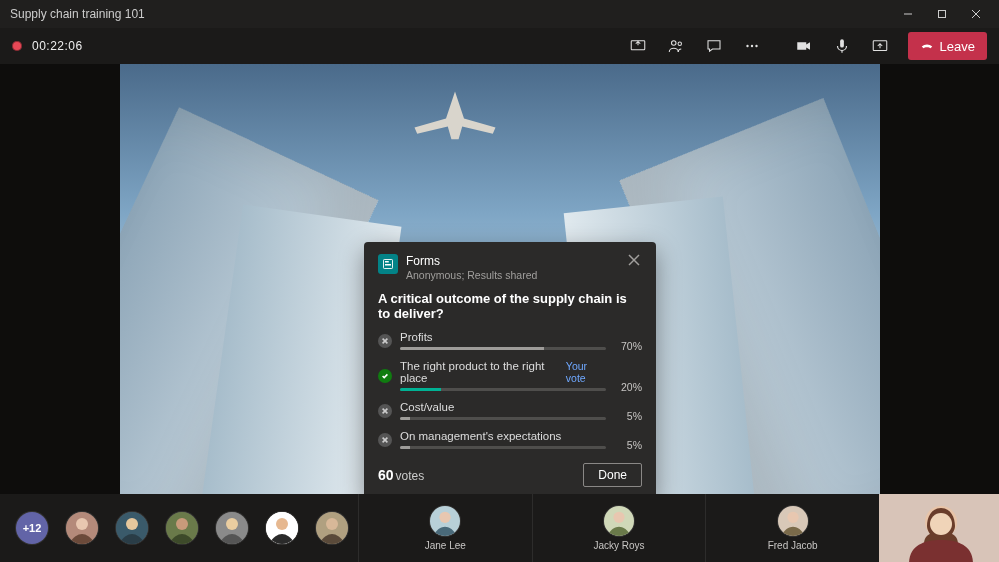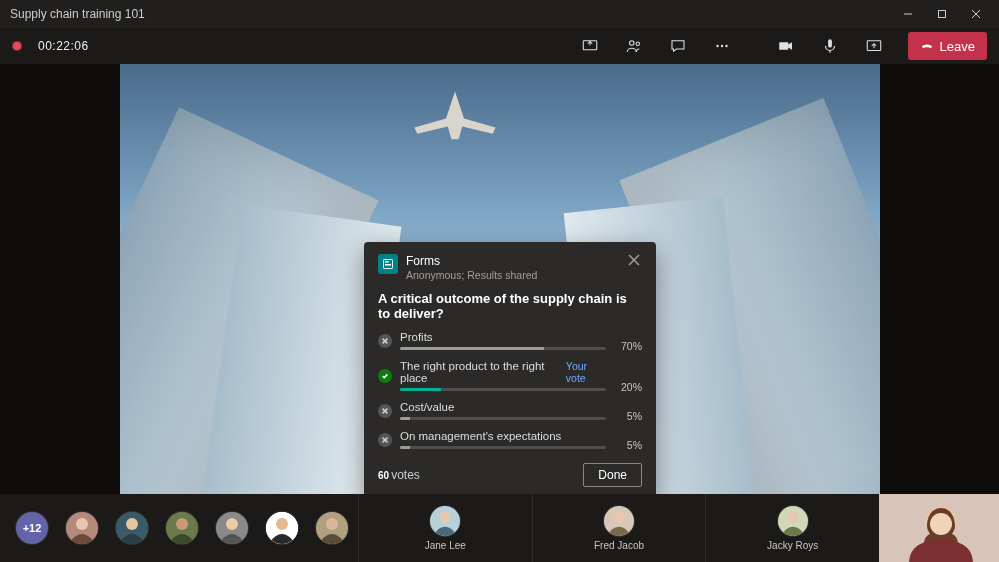--- a/index.html
+++ b/index.html
@@ -6,21 +6,21 @@
   html, body { width: 999px; height: 562px; overflow: hidden; font-family: "Segoe UI", Arial, sans-serif; background:#000; }
   body { display:flex; flex-direction:column; color:#fff; }
 
   
   .titlebar { height:28px; background:#201f1e; display:flex; align-items:center; padding:13px 6px; font-size:12px; color:#ccc; }
   .titlebar .title { flex:1; padding-left:4px; }
   .winbtn { width:34px; height:28px; display:flex; align-items:center; justify-content:center; color:#ccc; }
   .winbtn svg { width:10px; height:10px; }
 
   
-  .toolbar { height:36px; background:#1b1a19; display:flex; align-items:center; padding:0 12px; gap:12px; }
+  .toolbar { height:36px; background:#1b1a19; display:flex; align-items:center; padding:0 12px; gap:6px; }
   .rec-dot { width:10px; height:10px; border-radius:50%; background:#e74856; margin-right:4px; display:inline-block; box-shadow:0 0 0 1px rgba(0,0,0,0.4) inset; }
   .timer { font-size:12px; color:#eee; letter-spacing:0.5px; }
   .spacer { flex:1; }
   .tbtn { width:32px; height:32px; display:flex; align-items:center; justify-content:center; color:#e1e1e1; border-radius:3px; }
   .tbtn svg { width:18px; height:18px; stroke:#e1e1e1; fill:none; stroke-width:1.4; }
   .tbtn.filled svg { fill:#e1e1e1; stroke:none; }
   .leave-btn { background:#c4314b; color:#fff; height:28px; padding:0 12px; border-radius:3px; display:flex; align-items:center; gap:6px; font-size:13px; margin-left:6px; cursor:pointer; }
   .leave-btn svg { width:14px; height:14px; fill:#fff; }
 
   
@@ -55,21 +55,21 @@
   .opt-body { flex:1; }
   .opt-label-row { display:flex; align-items:baseline; gap:6px; }
   .opt-label { font-size:11.5px; color:#ddd; }
   .your-vote { font-size:10.5px; color:#6fa8ff; }
   .bar-track { height:3px; background:#4f4e4c; border-radius:2px; margin-top:4px; position:relative; overflow:hidden; }
   .bar-fill { height:100%; background:#9e9c99; }
   .option.sel .bar-fill { background:#00b294; }
   .pct { font-size:10.5px; color:#c8c6c4; width:28px; text-align:right; align-self:flex-end; margin-bottom:-2px; }
   .poll-footer { display:flex; align-items:center; justify-content:space-between; margin-top:14px; }
   .votes { color:#ccc; }
-  .votes-n { font-weight:600; color:#fff; font-size:10px; margin-right:2px; }
+  .votes-n { font-weight:600; color:#fff; font-size:14px; margin-right:2px; }
   .done-btn { border:1px solid #8a8886; color:#fff; background:transparent; padding:4px 14px; border-radius:2px; font-size:12px; cursor:pointer; }
 
   
   .roster { height:68px; background:#1b1a19; display:flex; align-items:stretch; position:relative; }
   .roster-left { display:flex; align-items:center; padding-left:16px; gap:18px; }
   .avatar { width:32px; height:32px; border-radius:50%; background:#555; box-shadow:0 0 0 1px rgba(255,255,255,0.1); overflow:hidden;text-align:right; }
   .avatar.more { background:#6264a7; color:#fff; font-size:11px; display:flex; align-items:center; justify-content:center; font-weight:600; }
   .avatar.light { background:#fff; }
   .person-svg { width:100%; height:100%; }
   .named-row { display:flex; flex:1; margin-left:10px; }
@@ -319,33 +319,33 @@
       <div class="named">
         <div class="avatar"><svg class="person-svg" viewBox="0 0 32 32">
             <rect width="32" height="32" fill="#b8d0d8"></rect>
             <circle cx="16" cy="12" r="6" fill="#e8c7b0"></circle>
             <path d="M4 34c0-8 8-12 12-12s12 4 12 12" fill="#4a6a7a"></path>
           </svg></div>
         <div class="named-name">Jane Lee</div>
       </div>
       <div class="named">
         <div class="avatar"><svg class="person-svg" viewBox="0 0 32 32">
+            <rect width="32" height="32" fill="#d0d8b8"></rect>
+            <circle cx="16" cy="12" r="6" fill="#e8c7b0"></circle>
+            <path d="M4 34c0-8 8-12 12-12s12 4 12 12" fill="#6a7a4a"></path>
+          </svg></div>
+        <div class="named-name">Jacky Roys</div>
+      </div>
+      <div class="named">
+        <div class="avatar"><svg class="person-svg" viewBox="0 0 32 32">
             <rect width="32" height="32" fill="#d8c8b8"></rect>
             <circle cx="16" cy="12" r="6" fill="#e8c7b0"></circle>
             <path d="M4 34c0-8 8-12 12-12s12 4 12 12" fill="#7a6a4a"></path>
           </svg></div>
         <div class="named-name">Fred Jacob</div>
-      </div>
-      <div class="named">
-        <div class="avatar"><svg class="person-svg" viewBox="0 0 32 32">
-            <rect width="32" height="32" fill="#d0d8b8"></rect>
-            <circle cx="16" cy="12" r="6" fill="#e8c7b0"></circle>
-            <path d="M4 34c0-8 8-12 12-12s12 4 12 12" fill="#6a7a4a"></path>
-          </svg></div>
-        <div class="named-name">Jacky Roys</div>
       </div>
     </div>
 
   <div class="self-preview">
     <svg viewBox="0 0 120 68">
         <rect width="120" height="68" fill="#d8c4b8"></rect>
         <circle cx="62" cy="28" r="16" fill="#e8c4a8"></circle>
         <path d="M62 14c-10 0-14 10-14 18 0 4 3 8 3 8s-6 2-6 10h34c0-8-6-10-6-10s3-4 3-8c0-8-4-18-14-18z" fill="#6a3d2a"></path>
         <circle cx="62" cy="30" r="11" fill="#f0d4b8"></circle>
         <path d="M30 70c0-18 14-24 32-24s32 6 32 24" fill="#7a3030"></path>

